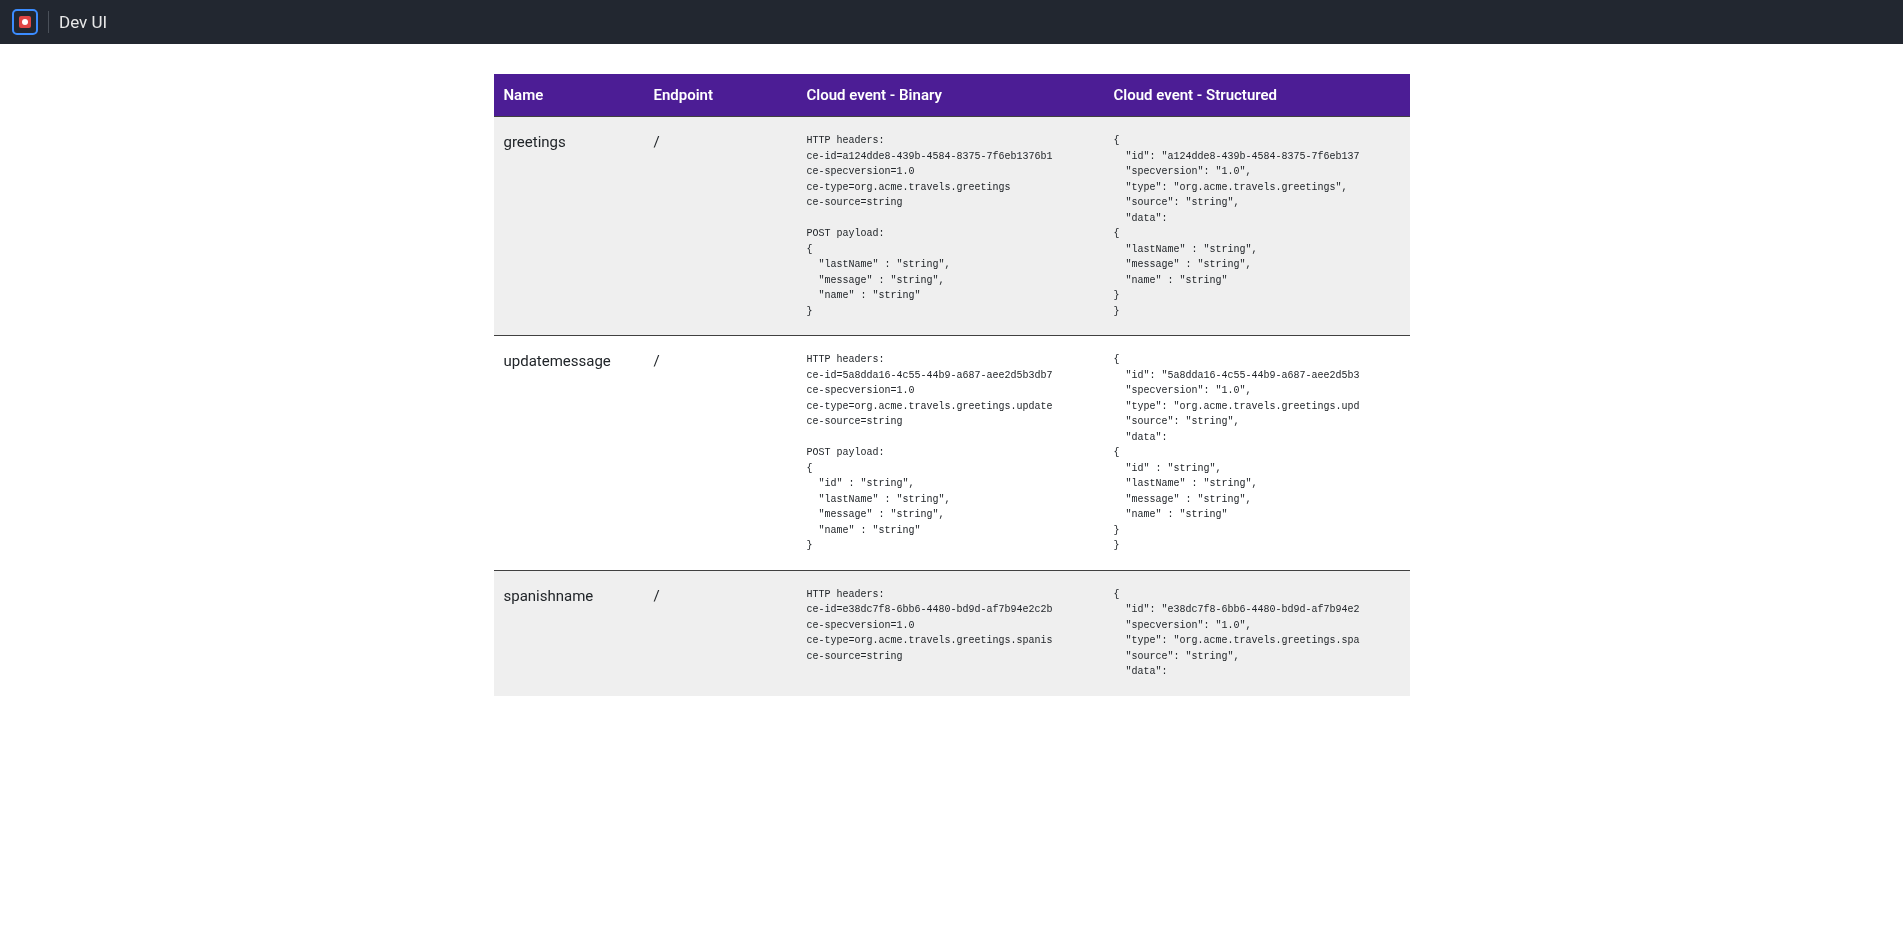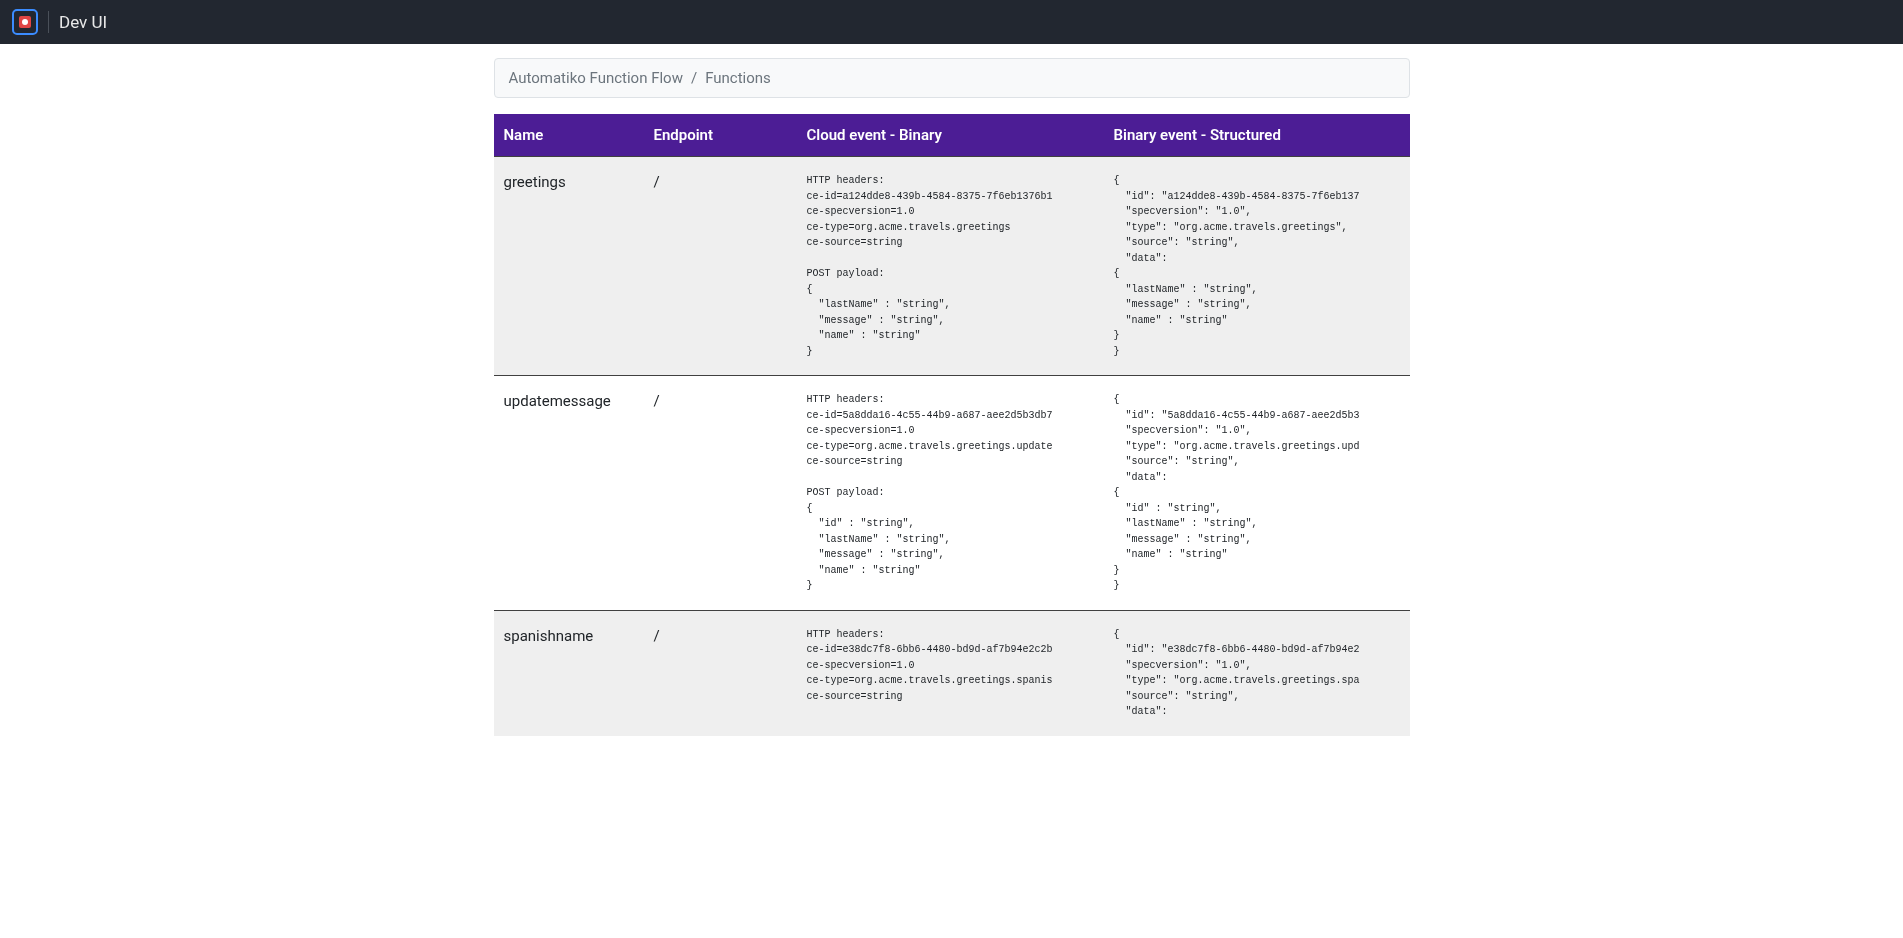--- a/index.html
+++ b/index.html
@@ -144,33 +144,28 @@
   <div class="header-left">
     <div class="logo-box">
       <div class="logo-inner"></div>
     </div>
     <div class="header-divider"></div>
     <div class="header-title">Dev UI</div>
   </div>
 </div>
 
 <div class="container">
-  <nav class="breadcrumb">
-    <span class="breadcrumb-item">Automatiko Function Flow</span>
-    <span class="breadcrumb-sep">/</span>
-    <span class="breadcrumb-item active">Functions</span>
-  </nav>
 
   <table class="table">
     <thead>
       <tr>
         <th class="col-name">Name</th>
         <th class="col-endpoint">Endpoint</th>
         <th class="col-binary">Cloud event - Binary</th>
-        <th class="col-structured">Binary event - Structured</th>
+        <th class="col-structured">Cloud event - Structured</th>
       </tr>
     </thead>
     <tbody>
       <tr>
         <td>greetings</td>
         <td>/</td>
         <td>
             <pre>HTTP headers:
 ce-id=a124dde8-439b-4584-8375-7f6eb1376b1
 ce-specversion=1.0

